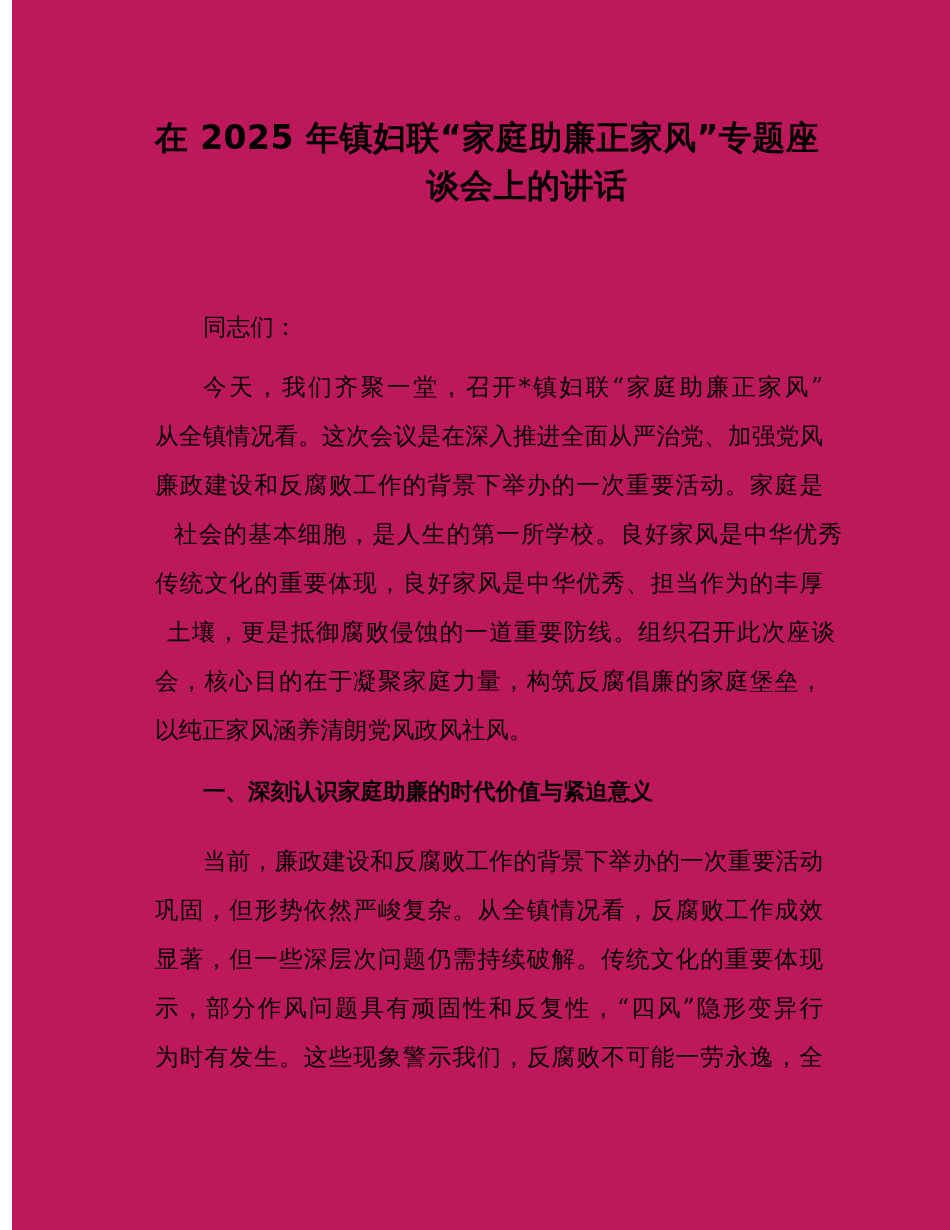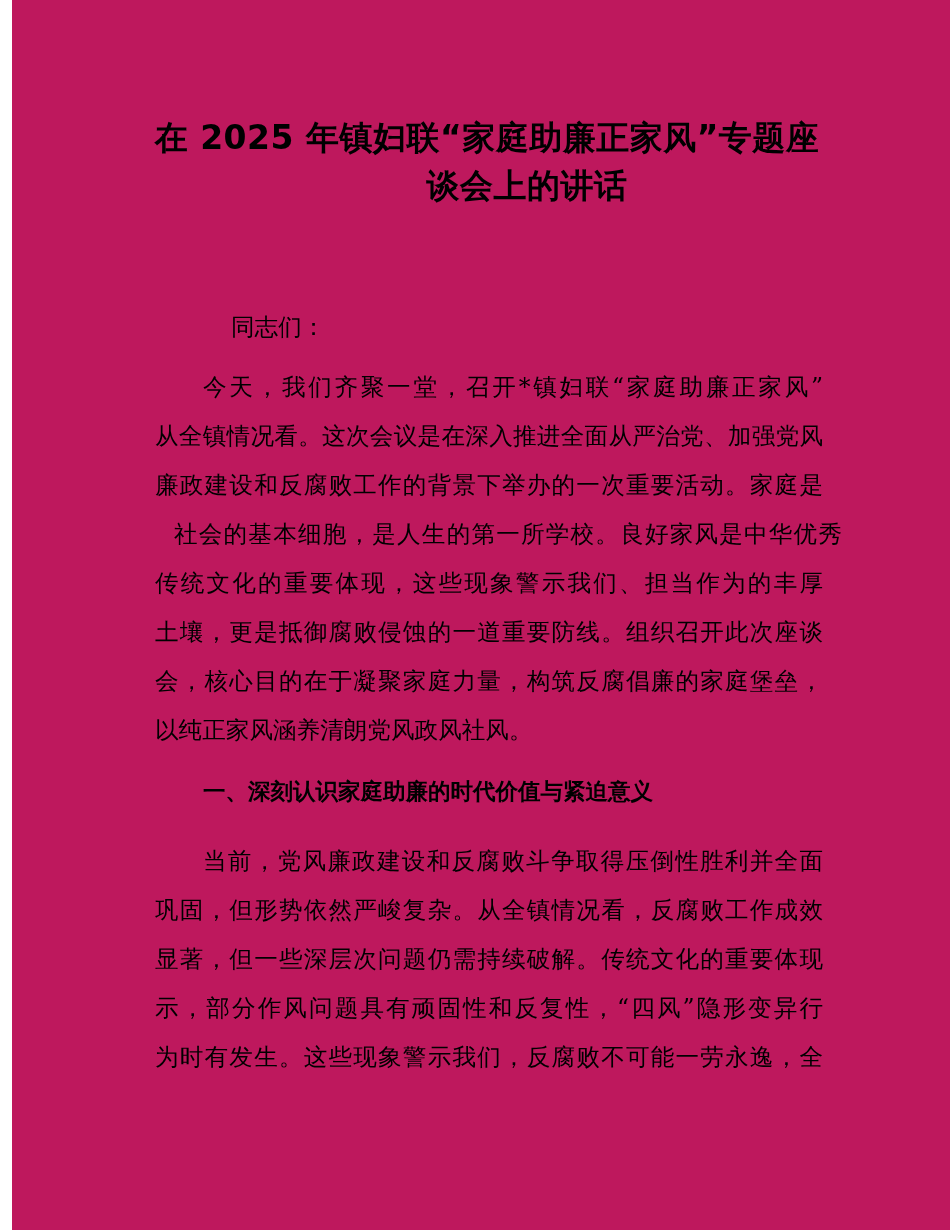--- a/index.html
+++ b/index.html
@@ -61,36 +61,36 @@
   }
 </style>
 </head>
 <body>
 
 <div class="page">
 
   <div class="title-line" style="top:118px;">在 2025 年镇妇联“家庭助廉正家风”专题座</div>
   <div class="title-line" style="top:166px;margin-left:40px;">谈会上的讲话</div>
 
-  <div class="line indent last" style="top:312px;margin-left:28px;">同志们：</div>
+  <div class="line indent last" style="top:312px;">同志们：</div>
 
   <div>
     <div class="line indent" style="top:372px;">今天，我们齐聚一堂，召开*镇妇联“家庭助廉正家风”</div>
     <div class="line" style="top:421px;">从全镇情况看。这次会议是在深入推进全面从严治党、加强党风</div>
     <div class="line" style="top:470px;">廉政建设和反腐败工作的背景下举办的一次重要活动。家庭是</div>
     <div class="line" style="top:519px;margin-left:19px;">社会的基本细胞，是人生的第一所学校。良好家风是中华优秀</div>
-    <div class="line" style="top:568px;">传统文化的重要体现，这些现象警示我们、担当作为的丰厚</div>
-    <div class="line" style="top:617px;">土壤，更是抵御腐败侵蚀的一道重要防线。组织召开此次座谈</div>
+    <div class="line" style="top:568px;">传统文化的重要体现，良好家风是中华优秀、担当作为的丰厚</div>
+    <div class="line" style="top:617px;margin-left:12px;">土壤，更是抵御腐败侵蚀的一道重要防线。组织召开此次座谈</div>
     <div class="line" style="top:666px;">会，核心目的在于凝聚家庭力量，构筑反腐倡廉的家庭堡垒，</div>
     <div class="line last" style="top:715px;">以纯正家风涵养清朗党风政风社风。</div>
   </div>
 
   <div class="heading" style="top:776px;">一、深刻认识家庭助廉的时代价值与紧迫意义</div>
 
   <div>
-    <div class="line indent" style="top:846px;">当前，党风廉政建设和反腐败斗争取得压倒性胜利并全面</div>
+    <div class="line indent" style="top:846px;">当前，廉政建设和反腐败工作的背景下举办的一次重要活动</div>
     <div class="line" style="top:895px;">巩固，但形势依然严峻复杂。从全镇情况看，反腐败工作成效</div>
     <div class="line" style="top:944px;">显著，但一些深层次问题仍需持续破解。传统文化的重要体现</div>
     <div class="line" style="top:993px;">示，部分作风问题具有顽固性和反复性，“四风”隐形变异行</div>
     <div class="line" style="top:1042px;">为时有发生。这些现象警示我们，反腐败不可能一劳永逸，全</div>
   </div>
 
 </div>
 
 </body></html>

